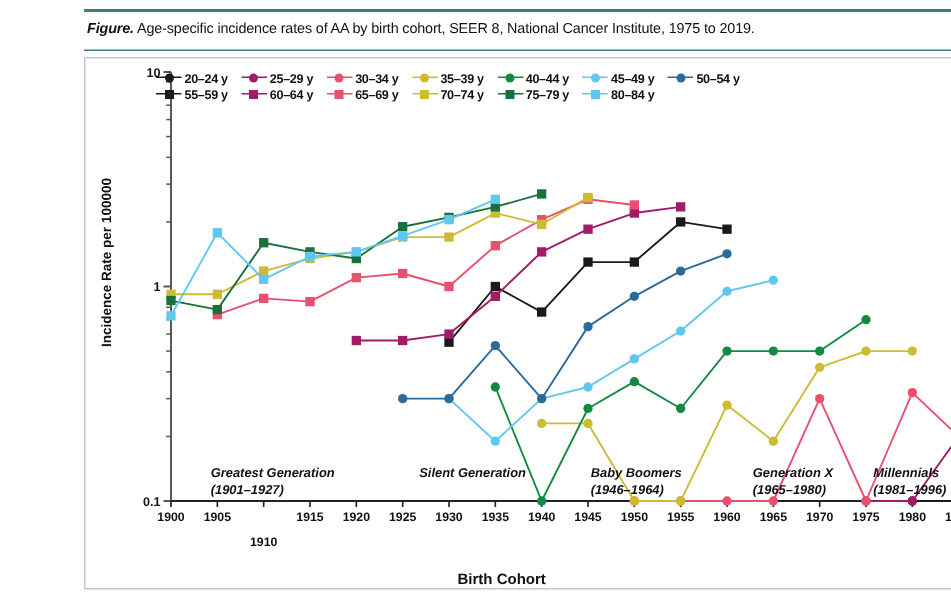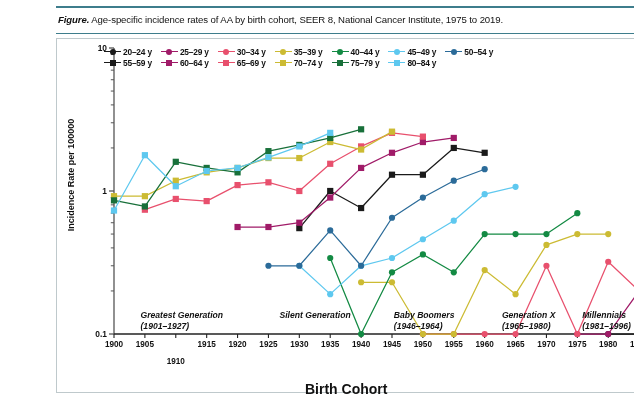--- a/index.html
+++ b/index.html
@@ -40,21 +40,21 @@
   .lgsym b.circ{border-radius:50%;}
   .lgtxt{font-size:8.4px;font-weight:bold;white-space:nowrap;letter-spacing:-0.2px;}
 
   
   .ytick{position:absolute;font-size:8.4px;font-weight:bold;text-align:right;width:24px;}
   .xtick{position:absolute;font-size:8.2px;font-weight:bold;text-align:center;width:34px;}
   #ylabel{
     position:absolute;left:-47px;top:170px;width:140px;text-align:center;
     font-size:9px;font-weight:bold;transform:rotate(-90deg);
   }
-  #xlabel{position:absolute;left:257px;top:381px;font-size:14px;font-weight:bold;}
+  #xlabel{position:absolute;left:257px;top:381px;font-size:10px;font-weight:bold;}
   .gen{position:absolute;font-size:8.6px;font-style:italic;font-weight:bold;line-height:11px;}
 </style>
 </head>
 <body>
 
 <div id="root">
 
   <div class="rule top"></div>
   <div id="caption">
     <span class="it">Figure.</span><span> Age-specific incidence rates of AA by birth cohort, SEER 8, National Cancer Institute, 1975 to 2019.</span>

